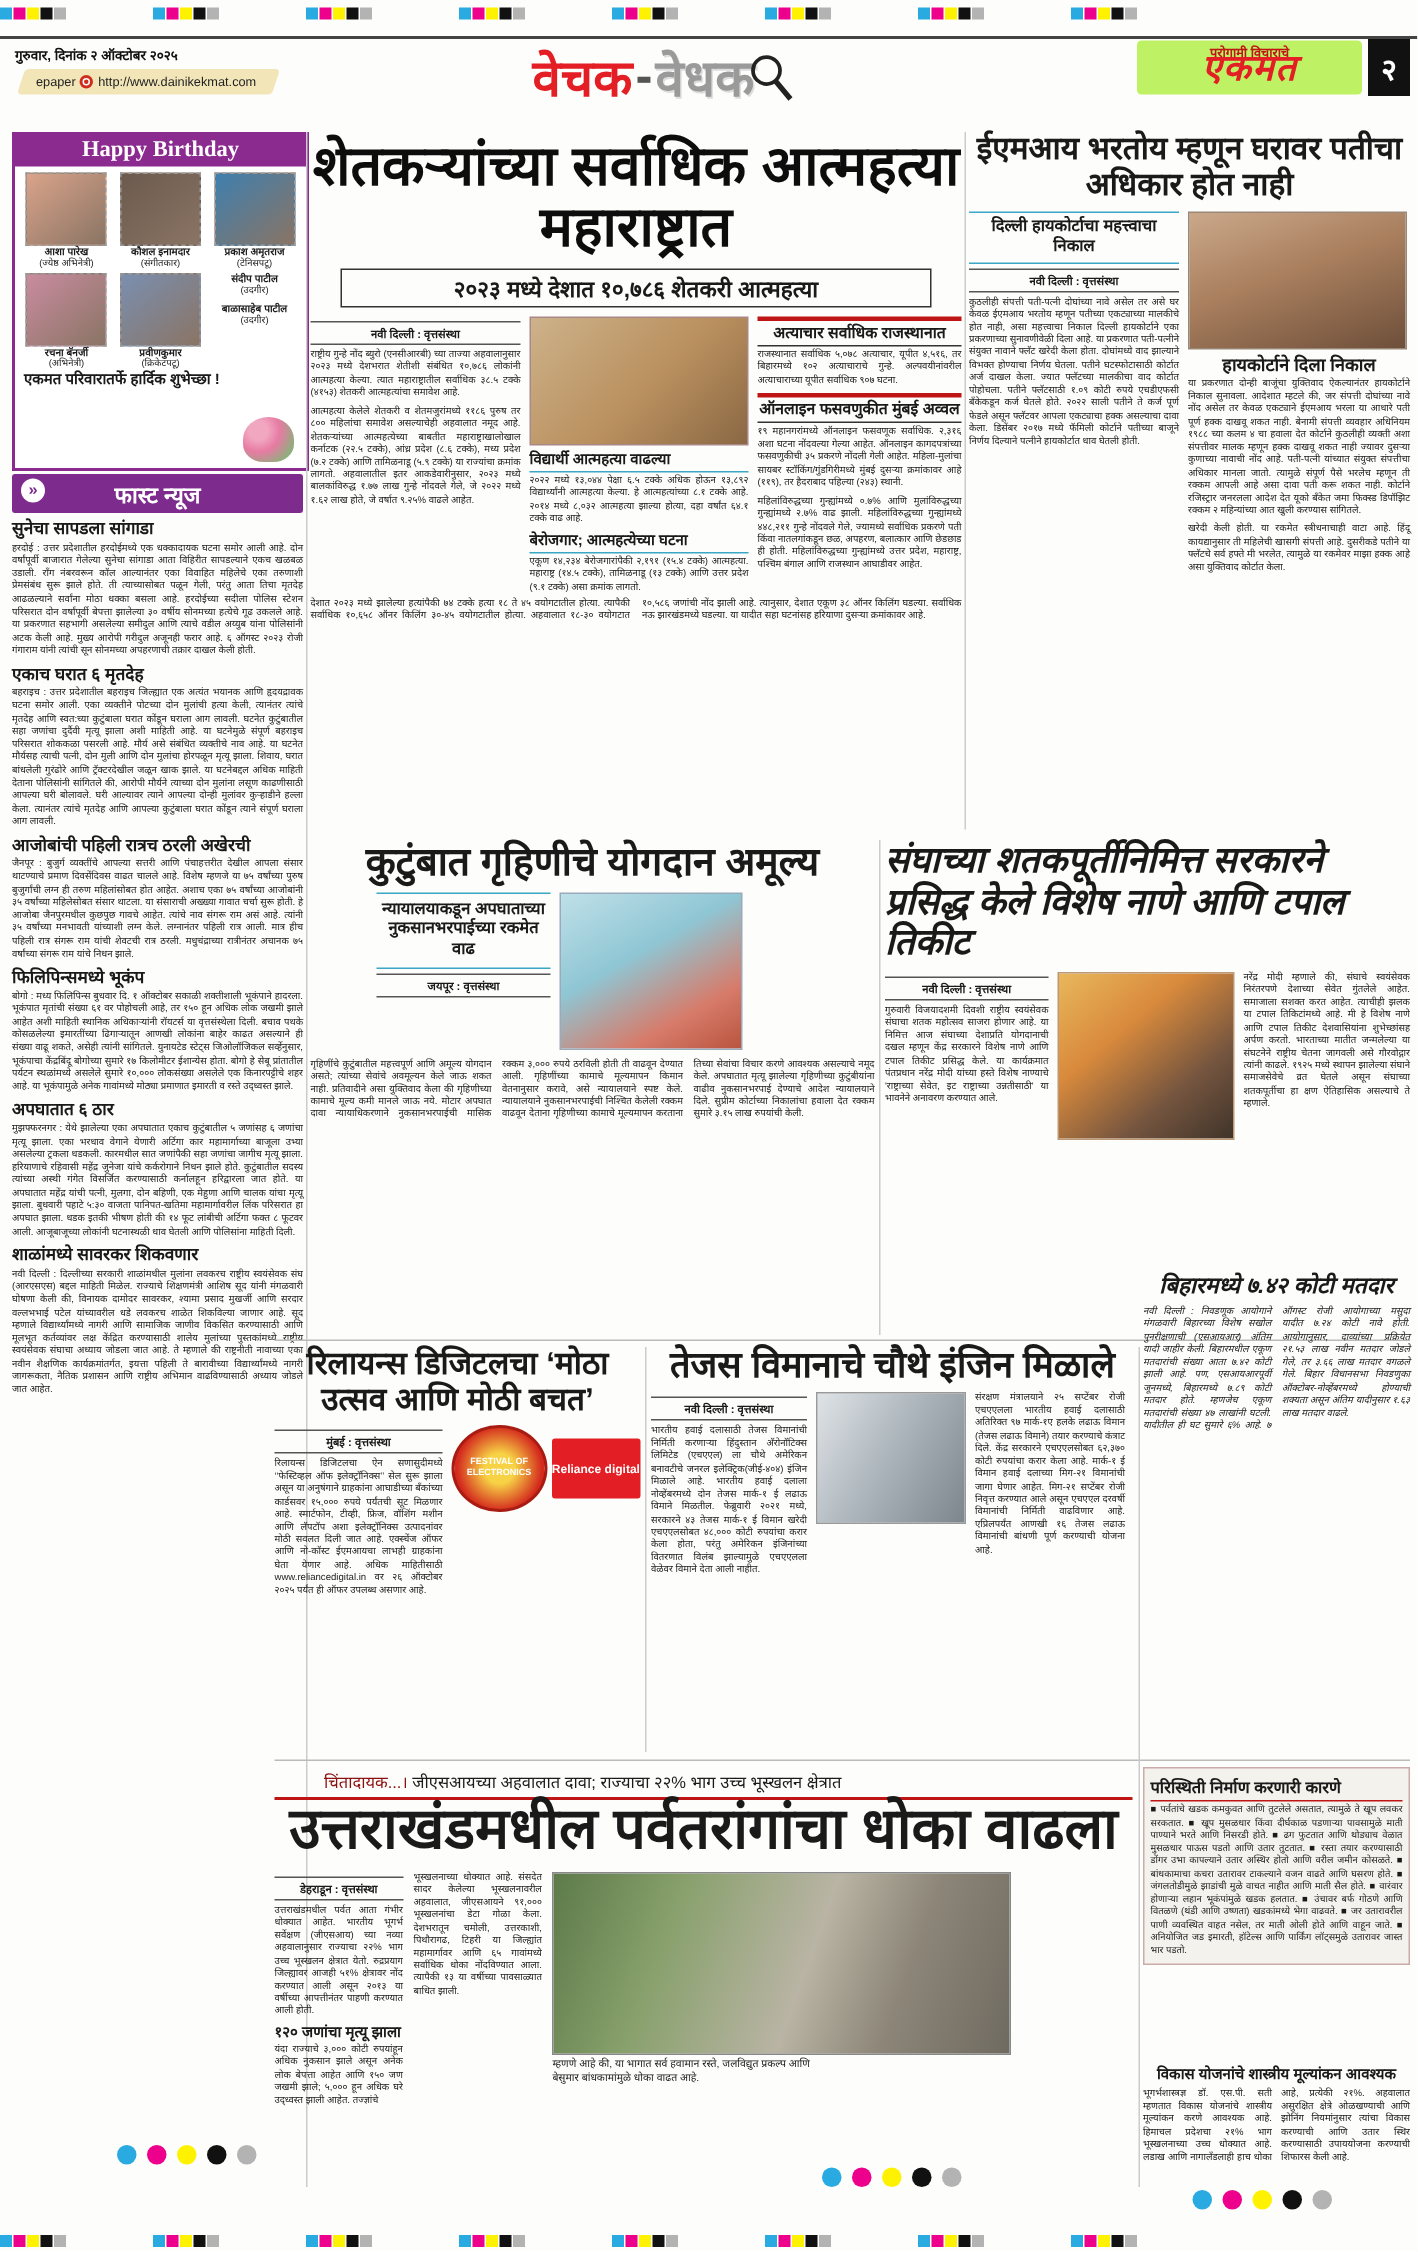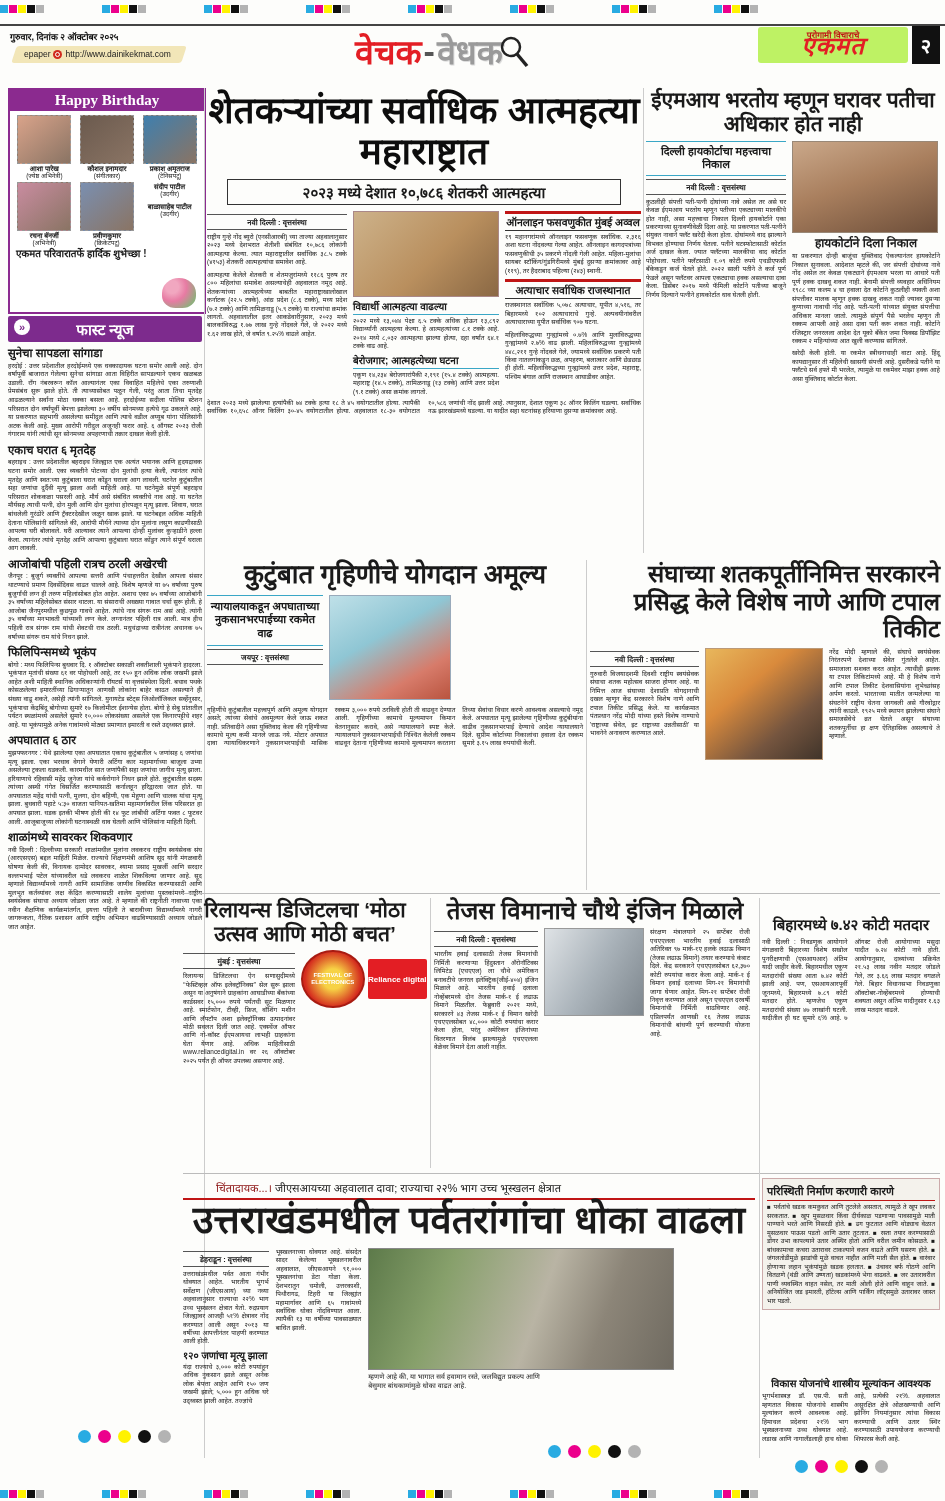--- a/index.html
+++ b/index.html
@@ -80,47 +80,47 @@
   .emi-flex{display:flex;gap:6px;margin-top:5px;}
   .emi-left{width:140px;}
   .emi-sub{font-size:11px;font-weight:bold;text-align:center;line-height:1.2;
            border-top:1.6px solid #3aa7c6;border-bottom:1.6px solid #3aa7c6;padding:3px 0;margin-bottom:3px;}
   .court-img{width:146px;height:92px;background:linear-gradient(160deg,#caa88a 0%,#a97f5e 45%,#6e4f3a 100%);border:1px solid #987;}
   .emi-right{width:148px;}
   
   .grih{position:absolute;left:207px;top:560px;width:376px;}
   .grih-hl{font-size:26px;font-weight:bold;text-align:center;line-height:1.1;}
   .grih-top{display:flex;gap:6px;margin-top:6px;}
-  .grih-subL{width:116px;}
+  .grih-subL{width:116px;margin-left:44px;}
   .grih-subL .t{font-size:11px;font-weight:bold;text-align:center;line-height:1.25;
                 border-top:1.6px solid #3aa7c6;border-bottom:1.6px solid #3aa7c6;padding:4px 0;}
   .house-img{width:122px;height:105px;background:linear-gradient(150deg,#bfe0e8 0%,#8fc6d4 40%,#d77b6a 75%,#b9543f 100%);border:1px solid #9ab;}
   .grih-box{width:122px;background:#eef3f5;border:1px solid #cdd;padding:3px;}
   .grih-box .t{font-size:10px;font-weight:bold;text-align:center;line-height:1.15;margin-bottom:2px;}
   
   .sangh{position:absolute;left:590px;top:560px;width:350px;}
-  .sangh-hl{font-size:24px;font-weight:bold;text-align:right;line-height:1.15;}
+  .sangh-hl{font-size:24px;font-weight:bold;text-align:left;line-height:1.15;font-style:italic;}
   .sangh-flex{display:flex;gap:6px;margin-top:5px;}
   .sangh-col{width:110px;}
   .modi-img{width:118px;height:112px;background:linear-gradient(140deg,#e8b75c 0%,#d98a3c 35%,#75553f 70%,#40342a 100%);border:1px solid #b97;}
   
   .rel{position:absolute;left:183px;top:898px;width:244px;}
   .rel-hl{font-size:21px;font-weight:bold;text-align:center;line-height:1.15;}
   .rel-flex{display:flex;gap:6px;margin-top:4px;}
   .fest-badge{width:62px;height:54px;border-radius:50%;background:radial-gradient(circle,#f7d245 25%,#d42b1e 70%);
               color:#fff;font-size:6px;font-weight:bold;display:flex;align-items:center;justify-content:center;
               text-align:center;line-height:1.2;border:2px solid #a81c12;}
   .reldig{width:62px;height:40px;background:#e31e24;color:#fff;font-size:8px;font-weight:bold;
           display:flex;align-items:center;justify-content:center;text-align:center;border-radius:2px;}
   .tejas{position:absolute;left:434px;top:898px;width:322px;}
   .tejas-hl{font-size:24px;font-weight:bold;text-align:center;line-height:1.1;}
   .tejas-sub{font-size:11.5px;font-weight:bold;text-align:center;border-bottom:1.6px solid #3aa7c6;
              padding:3px 0;margin-top:3px;}
   .engine-img{width:100px;height:88px;background:linear-gradient(120deg,#dfe3e6 0%,#aab3ba 50%,#7d868d 100%);border:1px solid #999;}
-  .bihar{position:absolute;left:762px;top:916px;width:178px;}
+  .bihar{position:absolute;left:762px;top:849px;width:178px;font-style:italic;}
   .bihar-hl{font-size:15px;font-weight:bold;text-align:center;line-height:1.2;}
   
   .kicker{position:absolute;left:183px;top:1180px;width:572px;border-bottom:2px solid #c01515;padding-bottom:3px;
           font-size:11px;}
   .kicker .lbl{font-weight:normal;color:#8a1010;padding-left:33px;}
   .utt{position:absolute;left:183px;top:1200px;width:572px;}
   .utt-hl{font-size:38px;font-weight:bold;text-align:center;line-height:1.1;}
   .utt-flex{display:flex;gap:7px;margin-top:6px;}
   .utt-col{width:122px;}
   .land-img{width:306px;height:122px;background:linear-gradient(110deg,#5d7a4a 0%,#87a06b 25%,#b9b4a4 55%,#8c857а 75%,#6f6a60 100%);
@@ -314,26 +314,26 @@
       </div>
       <div class="ma-mid">
         <div class="hand-img img-ph"></div>
         <div class="sec-hd teal">विद्यार्थी आत्महत्या वाढल्या</div>
         <div class="body-txt">२०२२ मध्ये १३,०४४ पेक्षा ६.५ टक्के अधिक होऊन १३,८९२ विद्यार्थ्यांनी आत्महत्या केल्या. हे आत्महत्यांच्या ८.१ टक्के आहे. २०१४ मध्ये ८,०३२ आत्महत्या झाल्या होत्या, दहा वर्षांत ६४.१ टक्के वाढ आहे.</div>
         <div class="sec-hd teal">बेरोजगार; आत्महत्येच्या घटना</div>
         <div class="body-txt">एकूण १४,२३४ बेरोजगारांपैकी २,१९१ (१५.४ टक्के) आत्महत्या. महाराष्ट्र (१४.५ टक्के), तामिळनाडू (१३ टक्के) आणि उत्तर प्रदेश (९.१ टक्के) असा क्रमांक लागतो.</div>
       </div>
       <div class="ma-right">
         <div class="box-sec">
+          <div class="bx-hd">अत्याचार सर्वाधिक राजस्थानात</div>
+          <div class="body-txt" style="margin-top:2px;">राजस्थानात सर्वाधिक ५,०७८ अत्याचार, यूपीत ४,५१६, तर बिहारमध्ये १०२ अत्याचाराचे गुन्हे. अल्पवयीनांवरील अत्याचाराच्या यूपीत सर्वाधिक ९०७ घटना.</div>
+        </div>
+        <div class="box-sec">
           <div class="bx-hd">ऑनलाइन फसवणुकीत मुंबई अव्वल</div>
           <div class="body-txt" style="margin-top:2px;">१९ महानगरांमध्ये ऑनलाइन फसवणूक सर्वाधिक. २,३१६ अशा घटना नोंदवल्या गेल्या आहेत. ऑनलाइन कागदपत्रांच्या फसवणुकीची ३५ प्रकरणे नोंदली गेली आहेत. महिला-मुलांचा सायबर स्टॉकिंग/गुंडगिरीमध्ये मुंबई दुसऱ्या क्रमांकावर आहे (११९), तर हैदराबाद पहिल्या (२४३) स्थानी.</div>
-        </div>
-        <div class="box-sec">
-          <div class="bx-hd">अत्याचार सर्वाधिक राजस्थानात</div>
-          <div class="body-txt" style="margin-top:2px;">राजस्थानात सर्वाधिक ५,०७८ अत्याचार, यूपीत ४,५१६, तर बिहारमध्ये १०२ अत्याचाराचे गुन्हे. अल्पवयीनांवरील अत्याचाराच्या यूपीत सर्वाधिक ९०७ घटना.</div>
         </div>
         <div class="body-txt">महिलांविरुद्धच्या गुन्ह्यांमध्ये ०.७% आणि मुलांविरुद्धच्या गुन्ह्यांमध्ये २.७% वाढ झाली. महिलांविरुद्धच्या गुन्ह्यांमध्ये ४४८,२११ गुन्हे नोंदवले गेले, ज्यामध्ये सर्वाधिक प्रकरणे पती किंवा नातलगांकडून छळ, अपहरण, बलात्कार आणि छेडछाड ही होती. महिलांविरुद्धच्या गुन्ह्यांमध्ये उत्तर प्रदेश, महाराष्ट्र, पश्चिम बंगाल आणि राजस्थान आघाडीवर आहेत.</div>
       </div>
     </div>
     <div class="honor-body">देशात २०२३ मध्ये झालेल्या हत्यांपैकी ७४ टक्के हत्या १८ ते ४५ वयोगटातील होत्या. त्यापैकी सर्वाधिक १०,६५८ ऑनर किलिंग ३०-४५ वयोगटातील होत्या. अहवालात १८-३० वयोगटात १०,५८६ जणांची नोंद झाली आहे. त्यानुसार, देशात एकूण ३८ ऑनर किलिंग घडल्या. सर्वाधिक नऊ झारखंडमध्ये घडल्या. या यादीत सहा घटनांसह हरियाणा दुसऱ्या क्रमांकावर आहे.</div>
   </div>
 
   <div class="emi">
     <div class="emi-hl">ईएमआय भरतोय म्हणून घरावर पतीचा अधिकार होत नाही</div>
     <div class="emi-flex">

